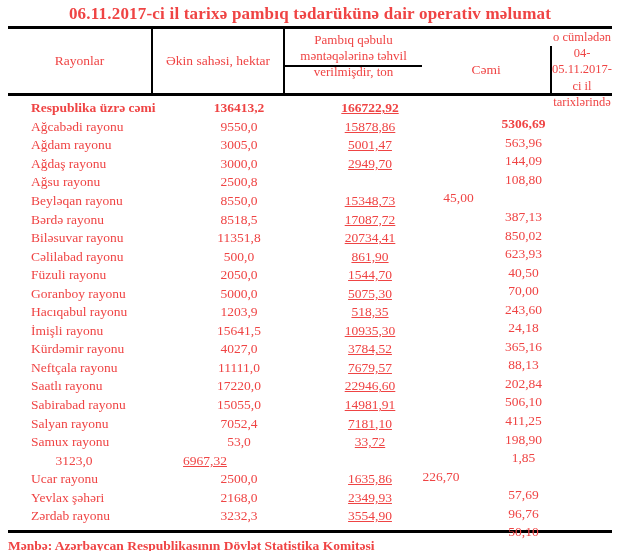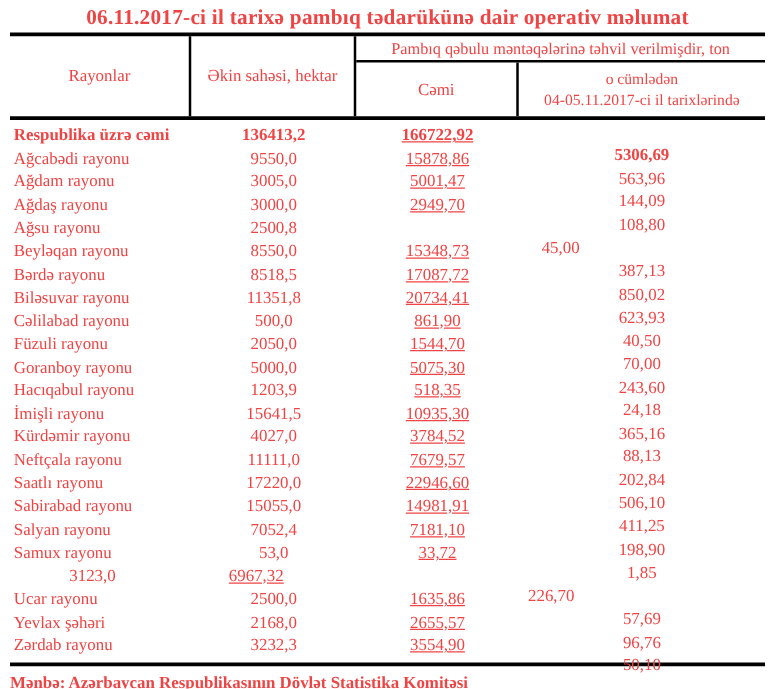--- a/index.html
+++ b/index.html
@@ -47,21 +47,22 @@
     border-right: 2px solid #000;
     display: flex;
     align-items: center;
     justify-content: center;
     text-align: center;
     box-sizing: border-box;
   }
   .th-group {
     flex: 1;
     display: flex;
-    flex-direction: column;
+    flex-direction: row;
+    margin-top: 17px;
   }
   .th-group-title {
     height: 21px;
     border-bottom: 2px solid #000;
     display: flex;
     align-items: center;
     justify-content: center;
     text-align: center;
     box-sizing: border-box;
     font-size: 13px;
@@ -100,20 +101,21 @@
     font-size: 13.5px;
   }
   .row.bold {
     font-weight: bold;
   }
   .cell-region {
     width: 145px;
     padding-left: 3px;
     box-sizing: border-box;
     white-space: nowrap;
+    margin-left: 20px;
   }
   .cell-area {
     width: 132px;
     text-align: center;
   }
   .cell-total {
     width: 130px;
     text-align: center;
     text-decoration: underline;
   }
@@ -273,21 +275,21 @@
         </div>
         <div class="row">
           <div class="cell-region">Ucar rayonu</div>
           <div class="cell-area">2500,0</div>
           <div class="cell-total">1635,86</div>
           <div class="cell-including">57,69</div>
         </div>
         <div class="row">
           <div class="cell-region">Yevlax şəhəri</div>
           <div class="cell-area">2168,0</div>
-          <div class="cell-total">2655,57</div>
+          <div class="cell-total">2349,93</div>
           <div class="cell-including">96,76</div>
         </div>
         <div class="row">
           <div class="cell-region">Zərdab rayonu</div>
           <div class="cell-area">3232,3</div>
           <div class="cell-total">3554,90</div>
           <div class="cell-including">50,10</div>
         </div>
       </div>
 

